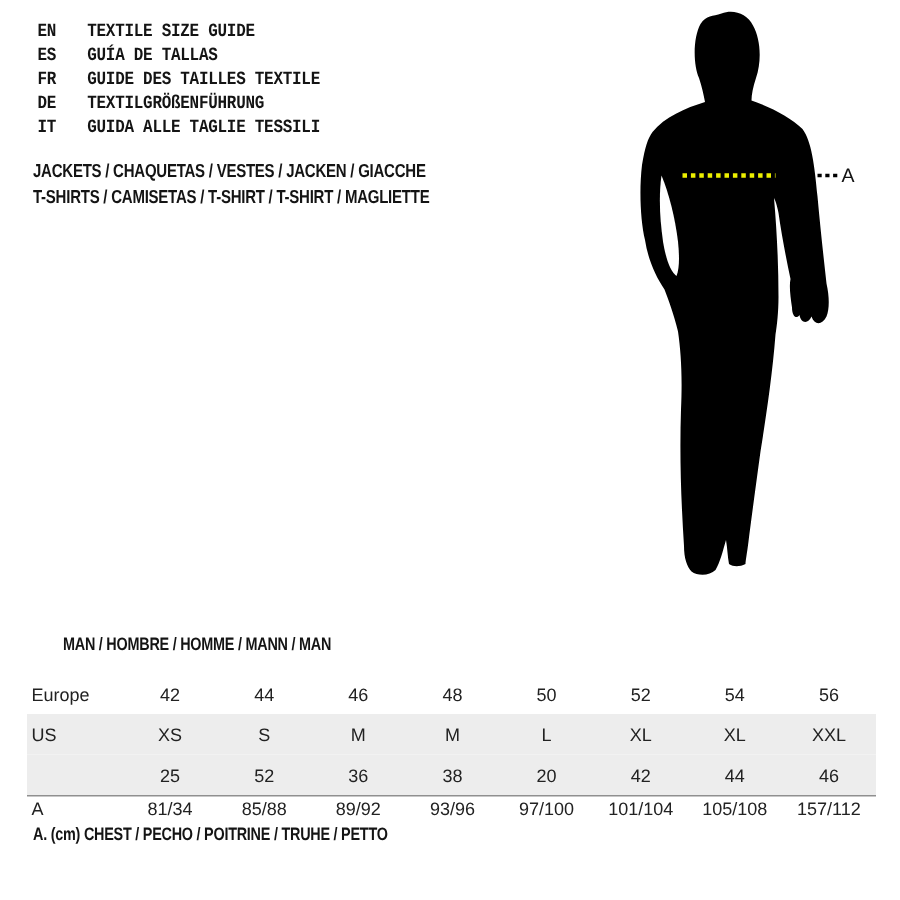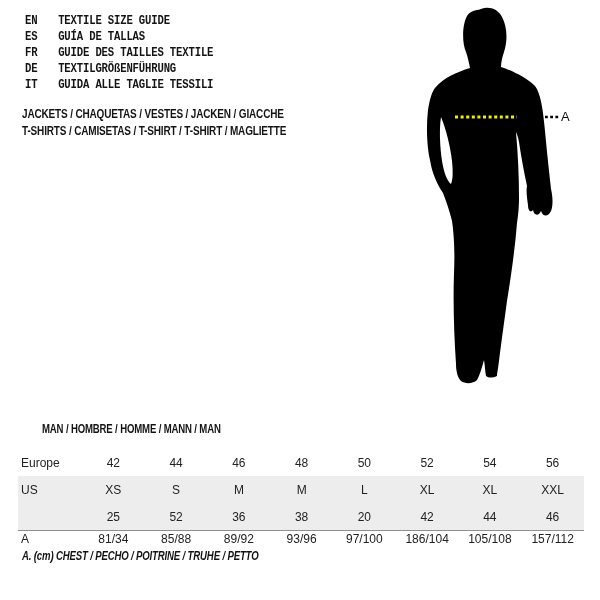--- a/index.html
+++ b/index.html
@@ -34,21 +34,21 @@
   
   .size-table{left:18px;top:449px;width:566px;font-size:12px;color:#222;}
   .t-head{height:17px;line-height:17px;background:var(--table-header-bg,#c6c6c6);padding-left:6px;font-weight:normal;color:#1a1a1a;}
   .t-row{display:flex;height:27px;align-items:center;}
   .t-row.stripe{background:var(--row-stripe-bg,#ededed);align-items:center;}
   .t-row.row-a{border-top:1px solid #8f8f8f;height:16px;}
   .t-label{flex:0 0 61px;padding-left:3px;text-align:left;}
   .t-cell{flex:1 1 0;text-align:center;}
 
   
-  .footnote{left:22px;top:549px;font-weight:bold;font-size:12px;letter-spacing:-.2px;font-style:italic;}
+  .footnote{left:22px;top:549px;font-weight:bold;font-size:12px;letter-spacing:-.2px;}
 </style>
 </head>
 <body>
 
 <div class="abs lang-list">
   <div class="lang-row">
     <span class="lang-code">EN</span>
     <span class="lang-label">TEXTILE SIZE GUIDE</span>
   </div>
   <div class="lang-row">
@@ -165,21 +165,21 @@
     <span class="t-cell">46</span>
   </div>
 
   <div class="t-row row-a">
     <span class="t-label">A</span>
     <span class="t-cell">81/34</span>
     <span class="t-cell">85/88</span>
     <span class="t-cell">89/92</span>
     <span class="t-cell">93/96</span>
     <span class="t-cell">97/100</span>
-    <span class="t-cell">186/104</span>
+    <span class="t-cell">101/104</span>
     <span class="t-cell">105/108</span>
     <span class="t-cell">157/112</span>
   </div>
 </div>
 
 <div class="abs footnote">
   <span class="cond">A. (cm) CHEST / PECHO / POITRINE / TRUHE / PETTO</span>
 </div>
 
 </body></html>

